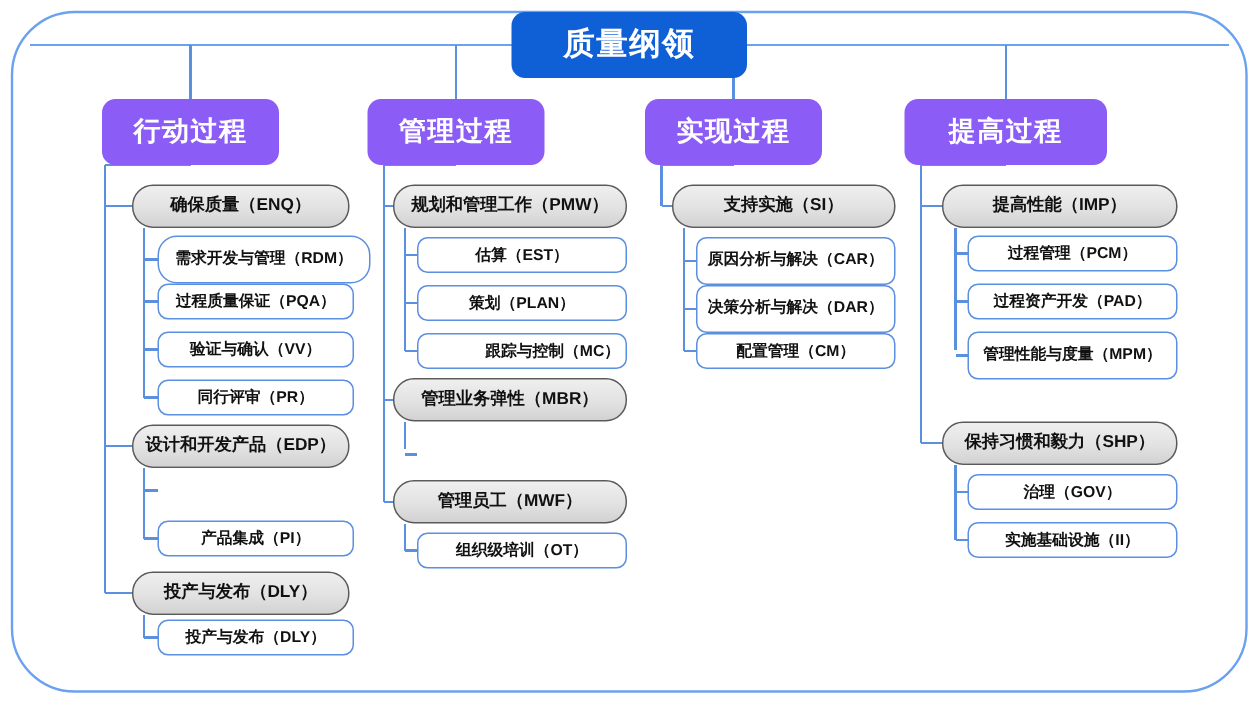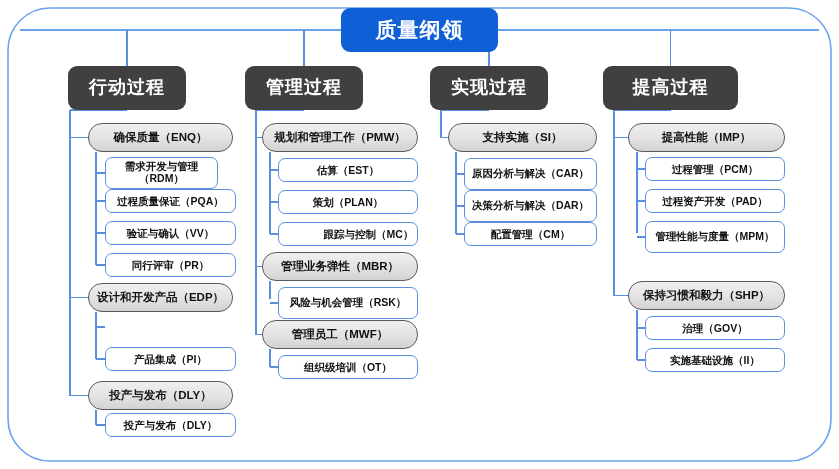--- a/index.html
+++ b/index.html
@@ -27,21 +27,21 @@
     background:#0f5fd7;
     color:#ffffff;
     border-radius:9px;
     font-size:21px;
     font-weight:bold;
     letter-spacing:1px;
   }
 
   
   .n-head{
-    background:#404040;
+    background:#8b5cf6;
     color:#ffffff;
     border-radius:9px;
     font-size:18px;
     font-weight:bold;
     letter-spacing:1px;
   }
 
   
   .n-l2{
     background:linear-gradient(180deg,#efefef 0%,#e2e2e2 55%,#d2d2d2 100%);
@@ -118,35 +118,34 @@
       <line x1="637" y1="201" x2="645" y2="201" stroke="#5b8fe0" stroke-width="1.4" shape-rendering="crispEdges"></line>
       <line x1="637" y1="237" x2="645" y2="237" stroke="#5b8fe0" stroke-width="1.4" shape-rendering="crispEdges"></line>
       <line x1="614" y1="295.5" x2="628" y2="295.5" stroke="#5b8fe0" stroke-width="1.4" shape-rendering="crispEdges"></line>
       <line x1="637" y1="310" x2="637" y2="360" stroke="#5b8fe0" stroke-width="1.4" shape-rendering="crispEdges"></line>
       <line x1="637" y1="328" x2="645" y2="328" stroke="#5b8fe0" stroke-width="1.4" shape-rendering="crispEdges"></line>
       <line x1="637" y1="360" x2="645" y2="360" stroke="#5b8fe0" stroke-width="1.4" shape-rendering="crispEdges"></line>
     </svg>
 <div class="node n-root" style="left: 341px; top: 8px; width: 157px; height: 44px;">质量纲领</div>
     <div class="node n-head" style="left: 68px; top: 66px; width: 118px; height: 44px;">行动过程</div>
     <div class="node n-l2" style="left: 88px; top: 123px; width: 145px; height: 29px;">确保质量（ENQ）</div>
-    <div class="node n-l3 two-line" style="left: 105px; top: 157px; width: 113px; height: 32px;">需求开发与管理（RDM）</div>
+    <div class="node n-l3 two-line" style="left: 105px; top: 157px; width: 142px; height: 32px; border-radius: 13px;">需求开发与管理（RDM）</div>
     <div class="node n-l3" style="left: 105px; top: 189px; width: 131px; height: 24px;">过程质量保证（PQA）</div>
     <div class="node n-l3" style="left: 105px; top: 221px; width: 131px; height: 24px;">验证与确认（VV）</div>
     <div class="node n-l3" style="left: 105px; top: 253px; width: 131px; height: 24px;">同行评审（PR）</div>
     <div class="node n-l2" style="left: 88px; top: 283px; width: 145px; height: 29px;">设计和开发产品（EDP）</div>
     <div class="node n-l3" style="left: 105px; top: 347px; width: 131px; height: 24px;">产品集成（PI）</div>
     <div class="node n-l2" style="left: 88px; top: 381px; width: 145px; height: 29px;">投产与发布（DLY）</div>
     <div class="node n-l3" style="left: 105px; top: 413px; width: 131px; height: 24px;">投产与发布（DLY）</div>
     <div class="node n-head" style="left: 245px; top: 66px; width: 118px; height: 44px;">管理过程</div>
     <div class="node n-l2" style="left: 262px; top: 123px; width: 156px; height: 29px;">规划和管理工作（PMW）</div>
     <div class="node n-l3" style="left: 278px; top: 158px; width: 140px; height: 24px;">估算（EST）</div>
     <div class="node n-l3" style="left: 278px; top: 190px; width: 140px; height: 24px;">策划（PLAN）</div>
     <div class="node n-l3" style="left: 278px; top: 222px; width: 140px; height: 24px; padding-left: 41px;">跟踪与控制（MC）</div>
     <div class="node n-l2" style="left: 262px; top: 252px; width: 156px; height: 29px;">管理业务弹性（MBR）</div>
-    <div class="node n-l3 two-line" style="left: 278px; top: 287px; width: 140px; height: 32px;">风险与机会管理（RSK）</div>
     <div class="node n-l2" style="left: 262px; top: 320px; width: 156px; height: 29px;">管理员工（MWF）</div>
     <div class="node n-l3" style="left: 278px; top: 355px; width: 140px; height: 24px;">组织级培训（OT）</div>
     <div class="node n-head" style="left: 430px; top: 66px; width: 118px; height: 44px;">实现过程</div>
     <div class="node n-l2" style="left: 448px; top: 123px; width: 149px; height: 29px;">支持实施（SI）</div>
     <div class="node n-l3 two-line" style="left: 464px; top: 158px; width: 133px; height: 32px;">原因分析与解决（CAR）</div>
     <div class="node n-l3 two-line" style="left: 464px; top: 190px; width: 133px; height: 32px;">决策分析与解决（DAR）</div>
     <div class="node n-l3" style="left: 464px; top: 222px; width: 133px; height: 24px;">配置管理（CM）</div>
     <div class="node n-head" style="left: 603px; top: 66px; width: 135px; height: 44px;">提高过程</div>
     <div class="node n-l2" style="left: 628px; top: 123px; width: 157px; height: 29px;">提高性能（IMP）</div>
     <div class="node n-l3" style="left: 645px; top: 157px; width: 140px; height: 24px;">过程管理（PCM）</div>

